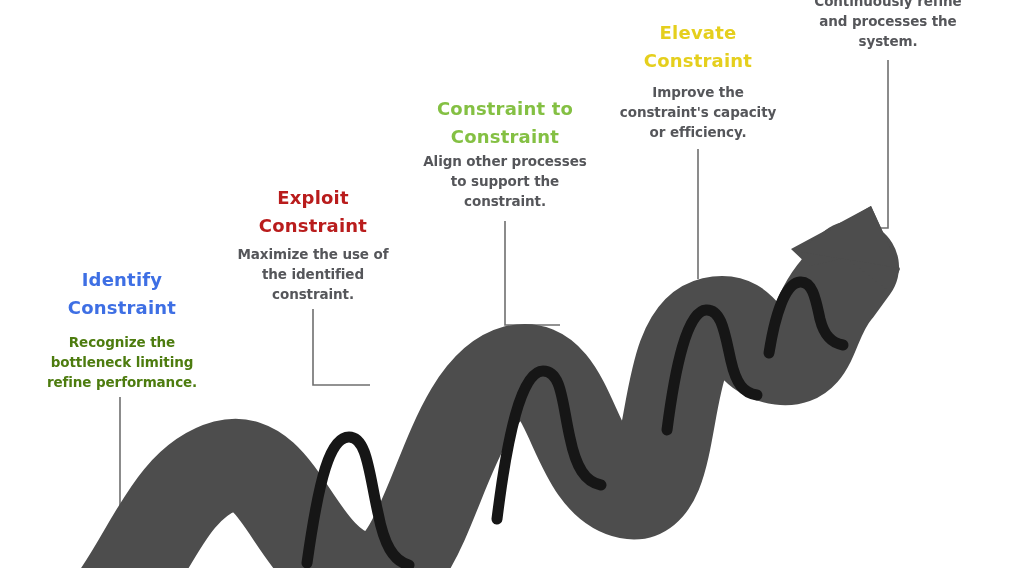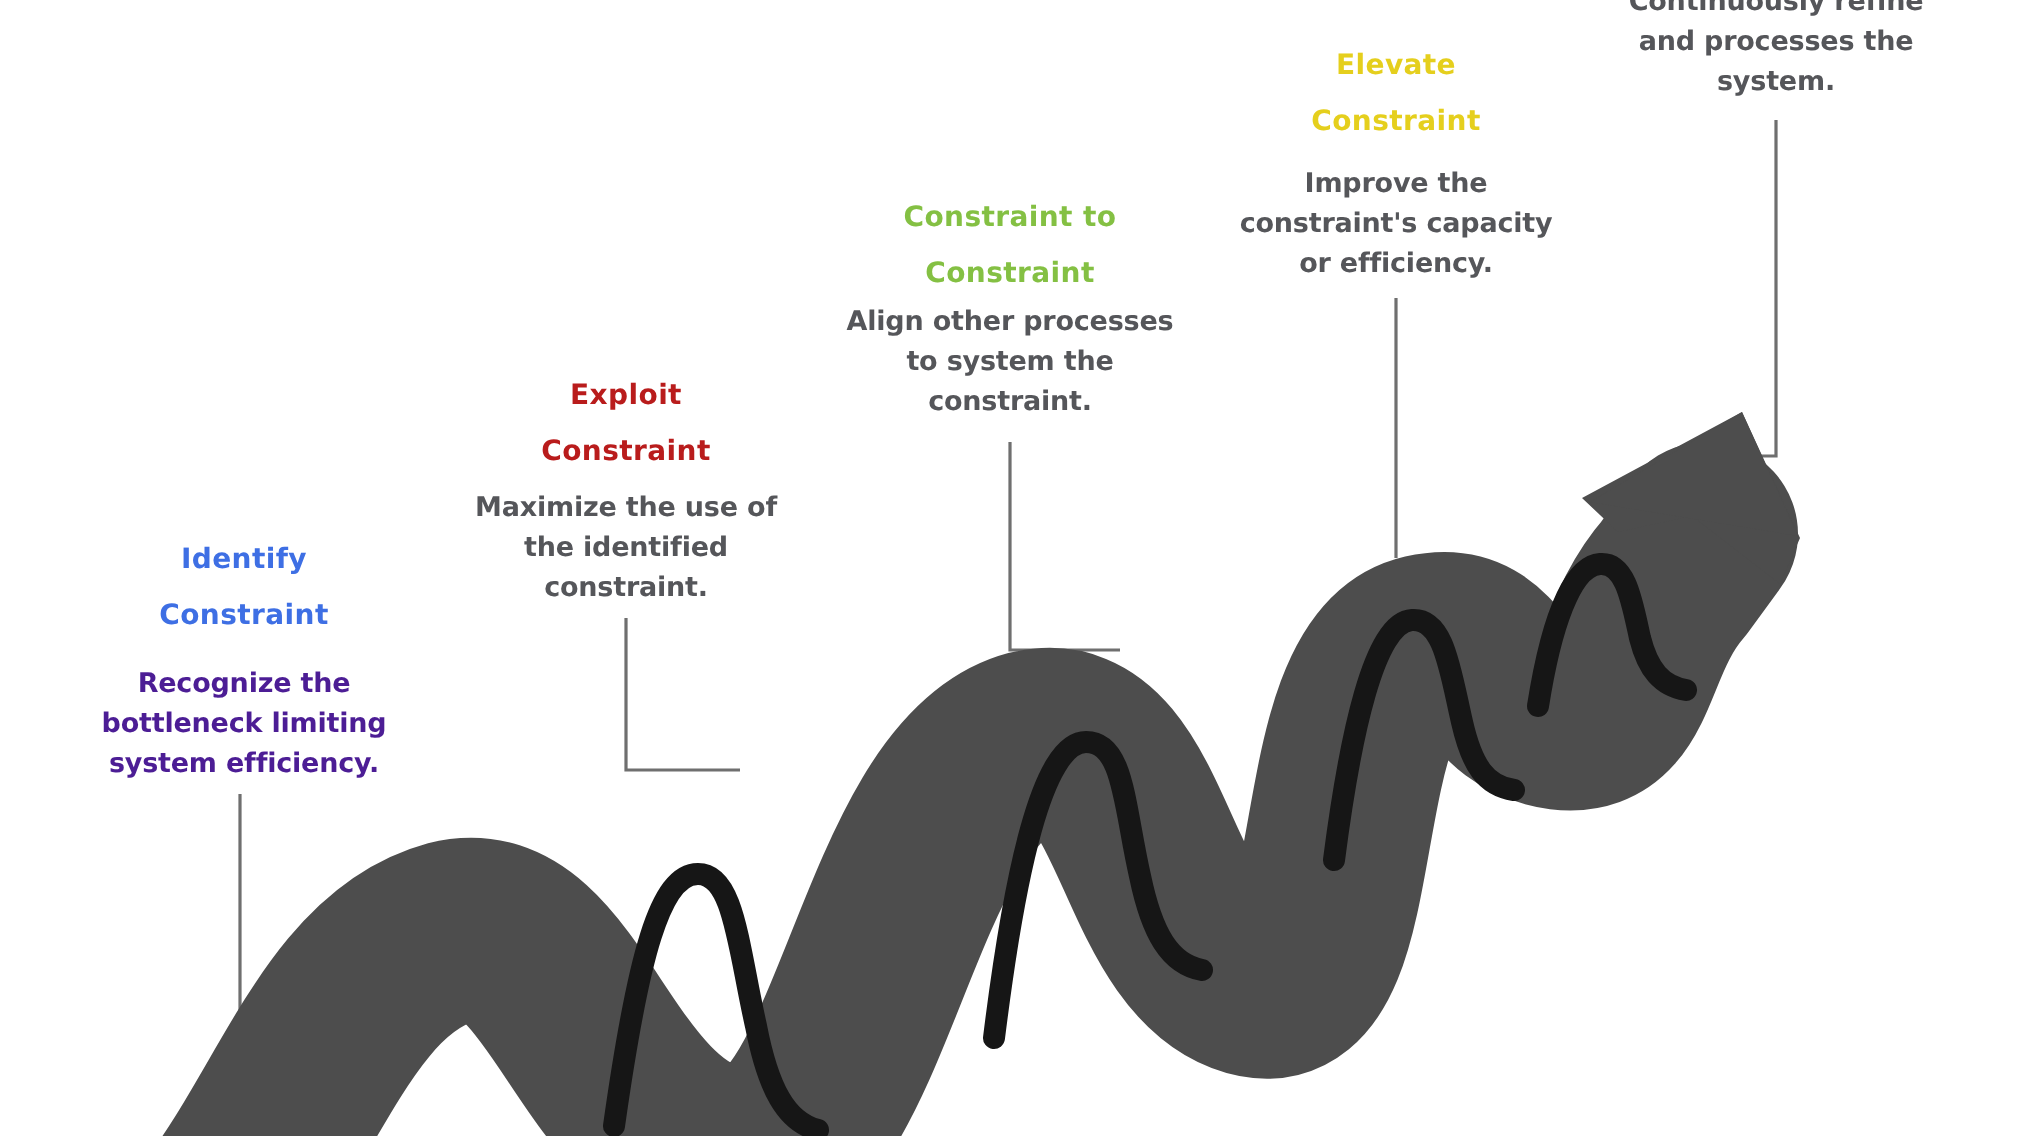--- a/index.html
+++ b/index.html
@@ -10,21 +10,21 @@
     overflow:hidden;
     font-family:"DejaVu Sans","Liberation Sans",sans-serif;
   }
   #wave-svg{position:absolute;left:0;top:0;}
   .step-block{
     position:absolute;
     width:220px;
     text-align:center;
   }
   .step-title{
-    font-size:14px;
+    font-size:18px;
     font-weight:700;
     line-height:28px;
     letter-spacing:.2px;
   }
   .step-desc{
     font-size:13.5px;
     font-weight:600;
     line-height:20px;
     letter-spacing:-0.1px;
   }
@@ -63,24 +63,24 @@
       <path d="M 667 430 C 675 368, 687 311, 706 310 C 722 309, 725 335, 731 361 C 736 383, 743 393, 757 395"></path>
       <path d="M 769 353 C 775 315, 785 283, 800 282 C 813 281, 816 301, 820 319 C 824 335, 831 343, 843 345"></path>
     </g>
   </svg>
 
   <div class="step-block" style="left:12px;top:266px;">
     <div class="step-title" style="color: rgb(62, 111, 228);">
       <div>Identify</div>
       <div>Constraint</div>
     </div>
-    <div class="step-desc" style="margin-top: 10px; color: #4c1d95;">
+    <div class="step-desc" style="margin-top: 10px; color: #4d7c0f;">
       <div>Recognize the</div>
       <div>bottleneck limiting</div>
-      <div>system efficiency.</div>
+      <div>refine performance.</div>
     </div>
   </div>
 
   <div class="step-block" style="left:203px;top:184px;">
     <div class="step-title" style="color: #b91c1c;">
       <div>Exploit</div>
       <div>Constraint</div>
     </div>
     <div class="step-desc" style="margin-top: 4px; color: rgb(85, 86, 90);">
       <div>Maximize the use of</div>
@@ -89,21 +89,21 @@
     </div>
   </div>
 
   <div class="step-block" style="left:395px;top:95px;">
     <div class="step-title" style="color: rgb(132, 192, 67);">
       <div>Constraint to</div>
       <div>Constraint</div>
     </div>
     <div class="step-desc" style="margin-top: 0; color: rgb(85, 86, 90);">
       <div>Align other processes</div>
-      <div>to system the</div>
+      <div>to support the</div>
       <div>constraint.</div>
     </div>
   </div>
 
   <div class="step-block" style="left:588px;top:19px;">
     <div class="step-title" style="color: rgb(229, 207, 29);">
       <div>Elevate</div>
       <div>Constraint</div>
     </div>
     <div class="step-desc" style="margin-top: 7px; color: rgb(85, 86, 90);">

